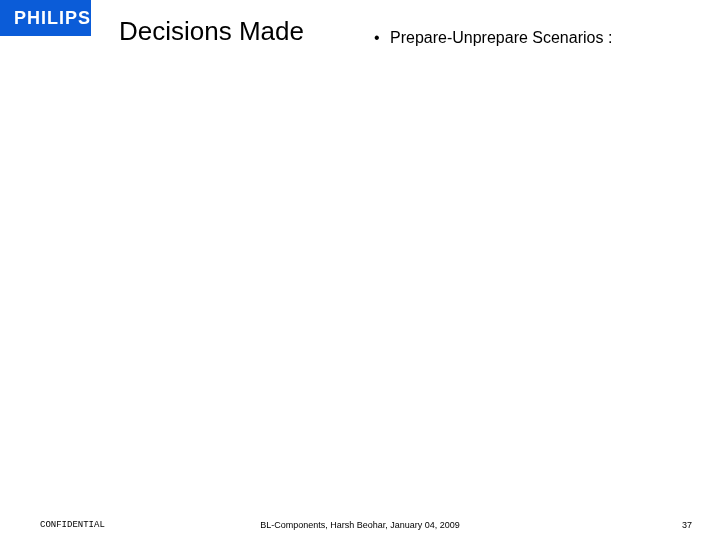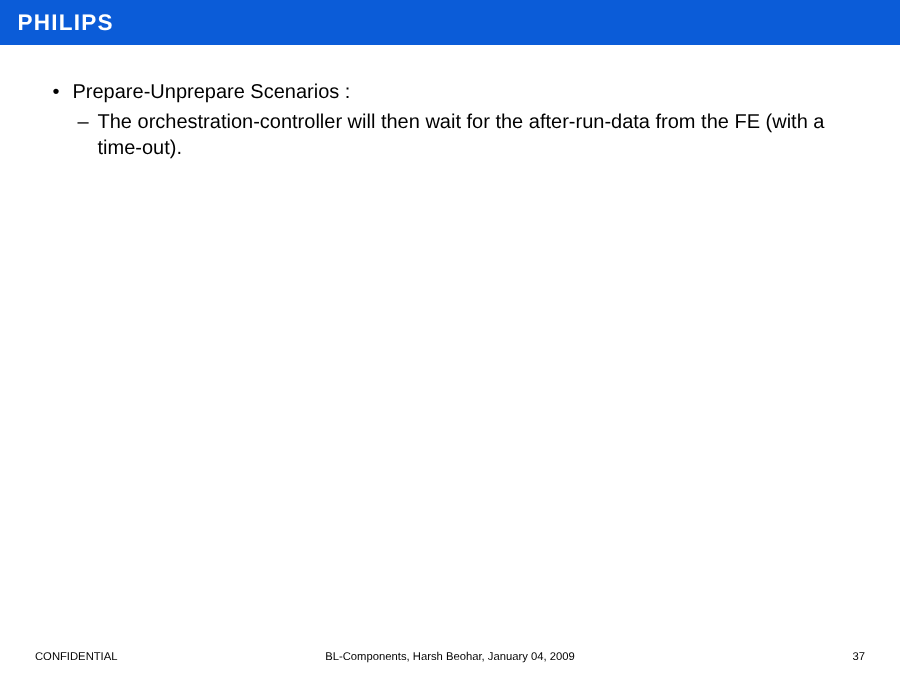--- a/index.html
+++ b/index.html
@@ -1,42 +1,42 @@
 <!DOCTYPE html>
 <html><head>
 <meta charset="utf-8">
 <style>
   * { margin: 0; padding: 0; box-sizing: border-box; }
   html, body { width: 720px; height: 540px; font-family: Arial, Helvetica, sans-serif; background: #fff; color: #000; }
-  .slide { width: 720px; height: 540px; position: relative; display: flex; flex-direction: column; }
+  .slide { width: 720px; height: 540px; position: relative; display: flex; flex-direction: row; }
   .header-bar { background: #0b5cd8; height: 36px; display: flex; align-items: center; padding-left: 14px; }
   .logo { color: #fff; font-weight: 700; font-size: 18px; letter-spacing: 1px; font-family: Arial, sans-serif; }
   .title { font-size: 26px; font-weight: 400; color: #000; padding: 16px 28px 6px 28px; }
   .content { flex: 1; padding: 28px 40px 0 40px; font-size: 16px; line-height: 1.28; }
   .lvl1 { position: relative; padding-left: 18px; margin-bottom: 4px; }
   .lvl1::before { content: "•"; position: absolute; left: 2px; top: 0; }
   .lvl2 { position: relative; padding-left: 38px; margin-bottom: 28px; }
   .lvl2::before { content: "–"; position: absolute; left: 22px; top: 0; }
   .footer { position: absolute; bottom: 10px; left: 0; right: 0; font-size: 9px; color: #000; }
-  .footer-left { position: absolute; left: 28px; bottom: 0; }
+  .footer-left { position: absolute; left: 40px; bottom: 0; font-family: Liberation Mono, monospace; }
   .footer-center { position: absolute; left: 50%; transform: translateX(-50%); bottom: 0; white-space: nowrap; }
   .footer-right { position: absolute; right: 28px; bottom: 0; }
 </style>
 </head>
 <body>
 
 <div class="slide">
   <div class="header-bar">
     <span class="logo">PHILIPS</span>
   </div>
 
+  <div class="title">Decisions Made</div>
 
   <div class="content">
     <div class="lvl1">Prepare-Unprepare Scenarios :</div>
-    <div class="lvl2">The orchestration-controller will then wait for the after-run-data from the FE (with a time-out).</div>
   </div>
 
   <div class="footer">
     <span class="footer-left">CONFIDENTIAL</span>
     <span class="footer-center">BL-Components, Harsh Beohar, January 04, 2009</span>
     <span class="footer-right">37</span>
   </div>
 </div>
 
 </body></html>

